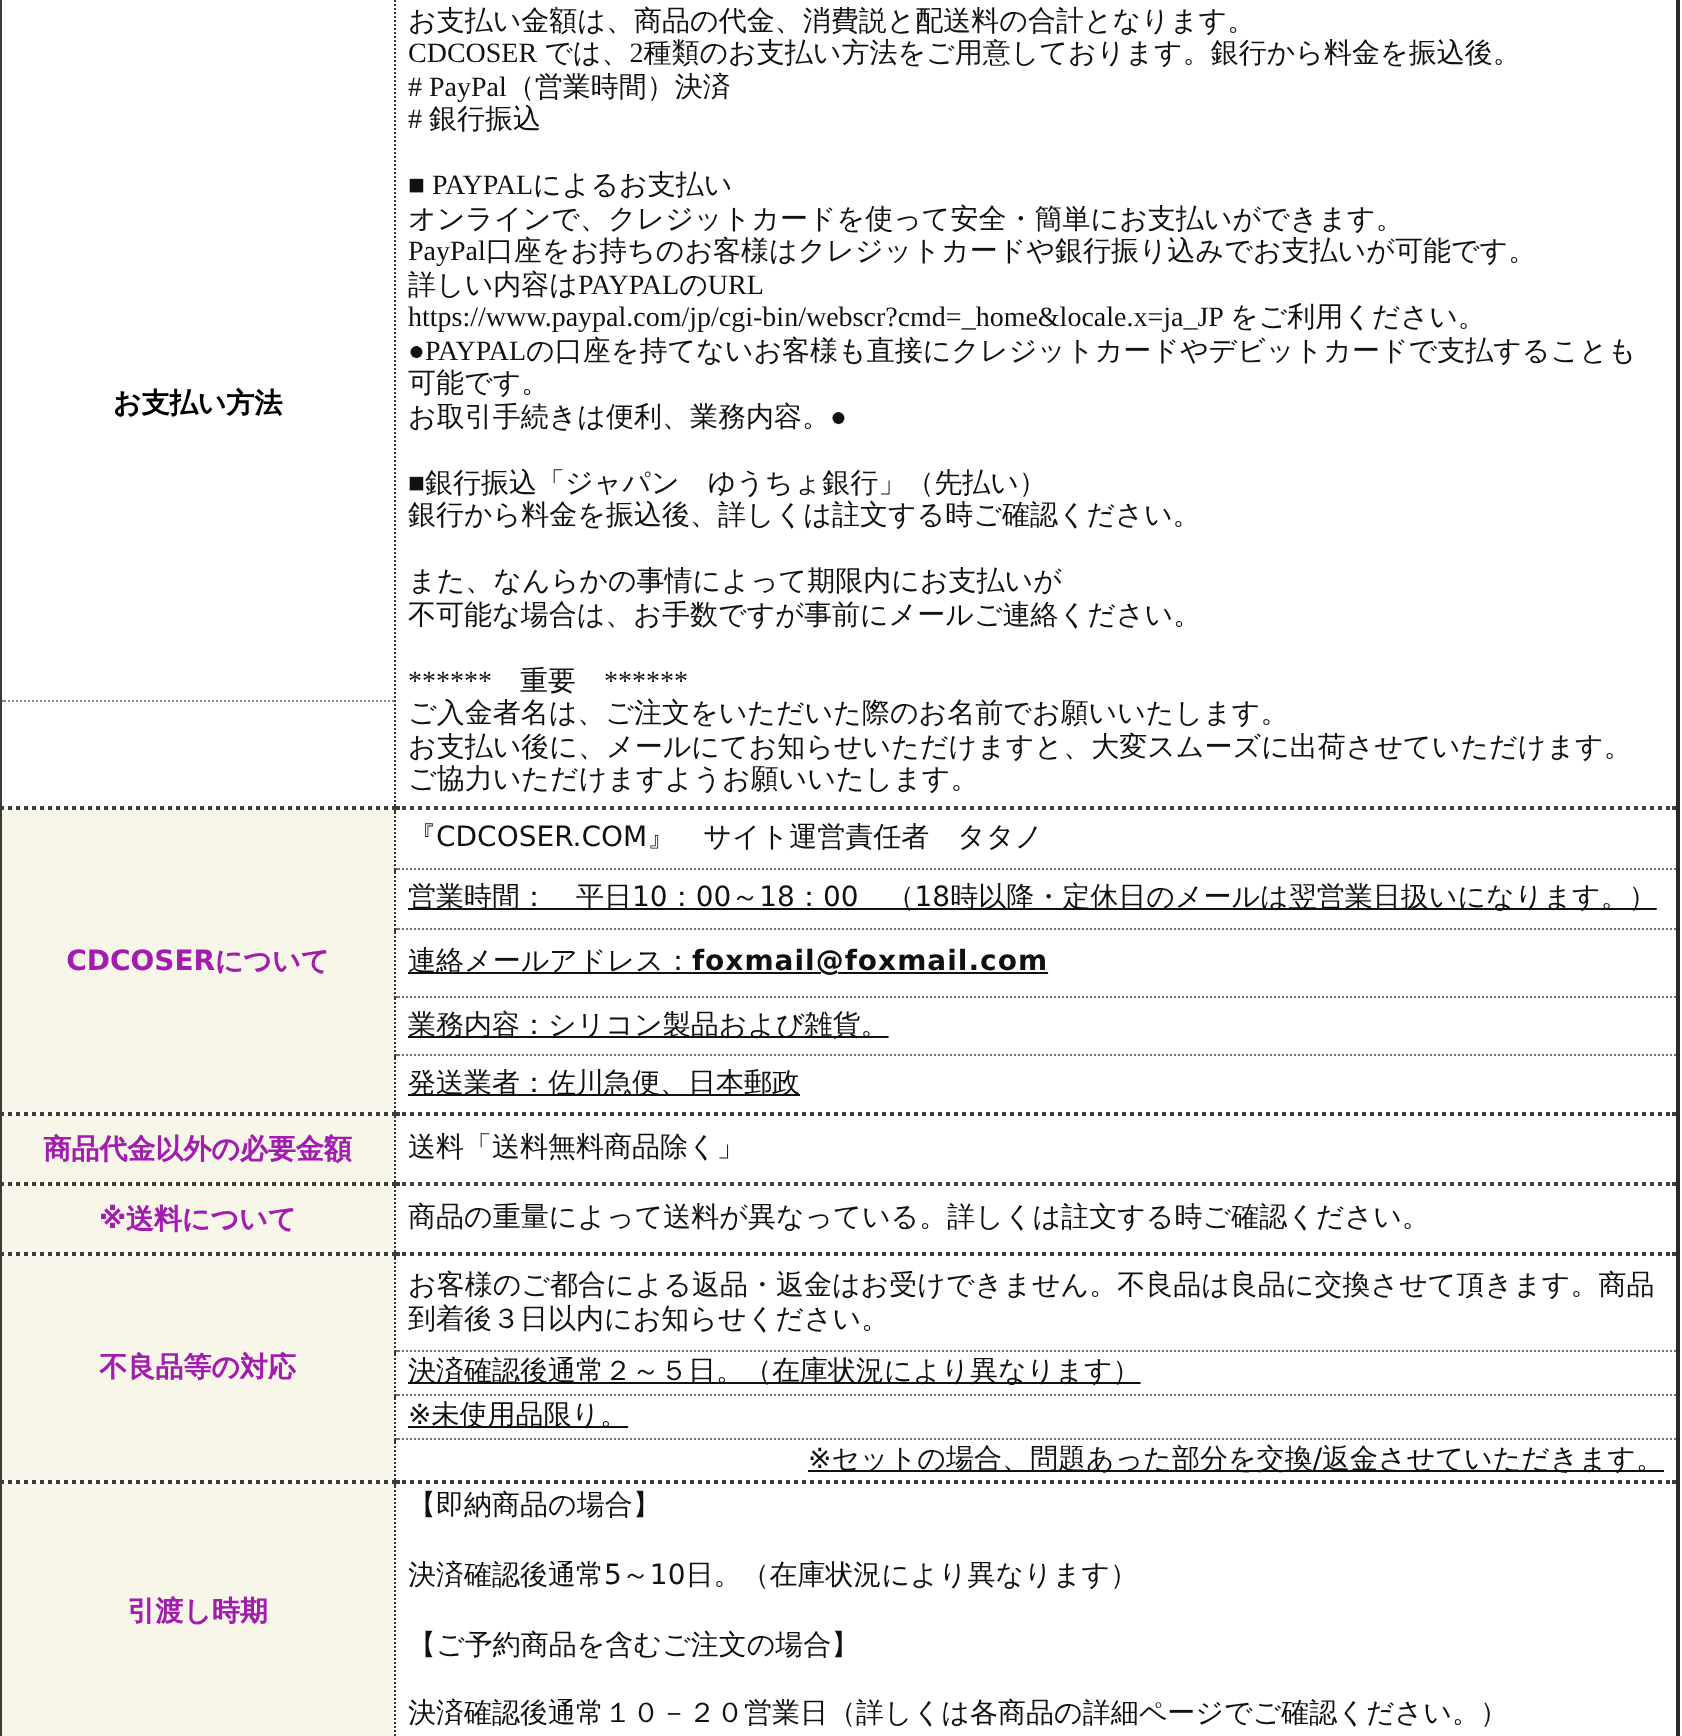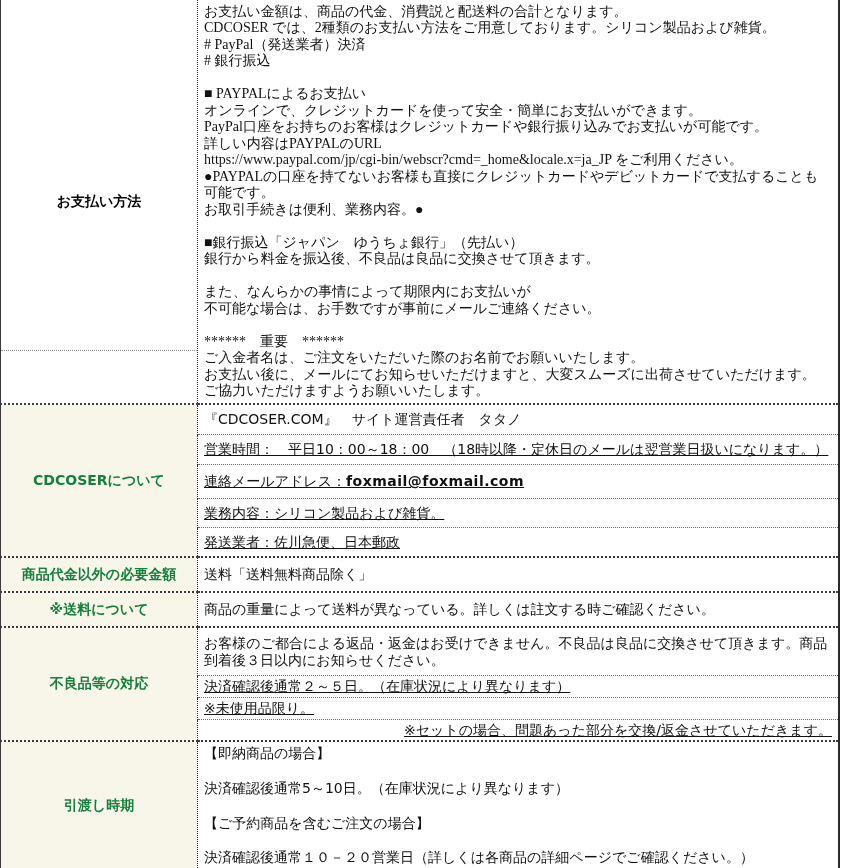--- a/index.html
+++ b/index.html
@@ -4,21 +4,21 @@
 <style>
   html,body{margin:0;padding:0;background:#fff;}
   body{font-family:"DejaVu Sans","Liberation Sans",sans-serif;font-size:14px;color:#111;}
   .page{width:841px;}
   table.info{border-collapse:collapse;table-layout:fixed;width:840px;
     border-left:1px solid #3a3a3a;border-right:2px solid #2a2a2a;}
   col.c-hd{width:197px;}
   td{vertical-align:middle;}
   td.hd{text-align:center;font-weight:bold;padding:4px 4px;position:relative;}
   td.hd.white{background:#ffffff;color:#000;}
-  td.hd.cream{background:#f8f6e9;color:#15803d;}
+  td.hd.cream{background:#f8f6e9;color:#a21caf;}
   td.ct{border-left:1px dotted #333;padding:2px 6px;line-height:16.5px;}
   tr.sec td{border-top:2px dotted #3c3c3c;margin-left:20px;}
   tr.sub td.ct{border-top:1px dotted #707070;text-decoration:underline;}
   .line{min-height:16.5px;line-height:16.5px;white-space:pre-wrap;font-family:Liberation Serif, serif;}
   .line2{min-height:17.3px;line-height:17.3px;}
   .hdiv{position:absolute;left:0;right:0;bottom:52px;border-top:1px dotted #8a8a8a;}
   .email{font-weight:bold;letter-spacing:.5px;}
   .h25{height:25px;} .h29{height:29px;} .h24{height:24px;}
   .h43{height:43px;} .h17{height:17px;} .h13{height:13px;} .h14{height:14px;text-align:right;}
 </style>
@@ -33,34 +33,34 @@
       </colgroup>
 
   <tbody>
         <tr>
     <td class="hd white" style="height:395px;">
       <span>お支払い方法</span>
       <span class="hdiv"></span>
     </td>
     <td class="ct">
       <div class="line">お支払い金額は、商品の代金、消費説と配送料の合計となります。</div>
-      <div class="line">CDCOSER では、2種類のお支払い方法をご用意しております。シリコン製品および雑貨。</div>
-      <div class="line"># PayPal（発送業者）決済</div>
+      <div class="line">CDCOSER では、2種類のお支払い方法をご用意しております。銀行から料金を振込後。</div>
+      <div class="line"># PayPal（営業時間）決済</div>
       <div class="line"># 銀行振込</div>
       <div class="line"></div>
       <div class="line">■ PAYPALによるお支払い</div>
       <div class="line">オンラインで、クレジットカードを使って安全・簡単にお支払いができます。</div>
       <div class="line">PayPal口座をお持ちのお客様はクレジットカードや銀行振り込みでお支払いが可能です。</div>
       <div class="line">詳しい内容はPAYPALのURL</div>
       <div class="line">https://www.paypal.com/jp/cgi-bin/webscr?cmd=_home&amp;locale.x=ja_JP をご利用ください。</div>
       <div class="line">●PAYPALの口座を持てないお客様も直接にクレジットカードやデビットカードで支払することも可能です。</div>
       <div class="line">お取引手続きは便利、業務内容。●</div>
       <div class="line"></div>
       <div class="line">■銀行振込「ジャパン　ゆうちょ銀行」（先払い）</div>
-      <div class="line">銀行から料金を振込後、不良品は良品に交換させて頂きます。</div>
+      <div class="line">銀行から料金を振込後、詳しくは註文する時ご確認ください。</div>
       <div class="line"></div>
       <div class="line">また、なんらかの事情によって期限内にお支払いが</div>
       <div class="line">不可能な場合は、お手数ですが事前にメールご連絡ください。</div>
       <div class="line"></div>
       <div class="line">******　重要　******</div>
       <div class="line">ご入金者名は、ご注文をいただいた際のお名前でお願いいたします。</div>
       <div class="line">お支払い後に、メールにてお知らせいただけますと、大変スムーズに出荷させていただけます。</div>
       <div class="line">ご協力いただけますようお願いいたします。</div>
     </td>
   </tr>

